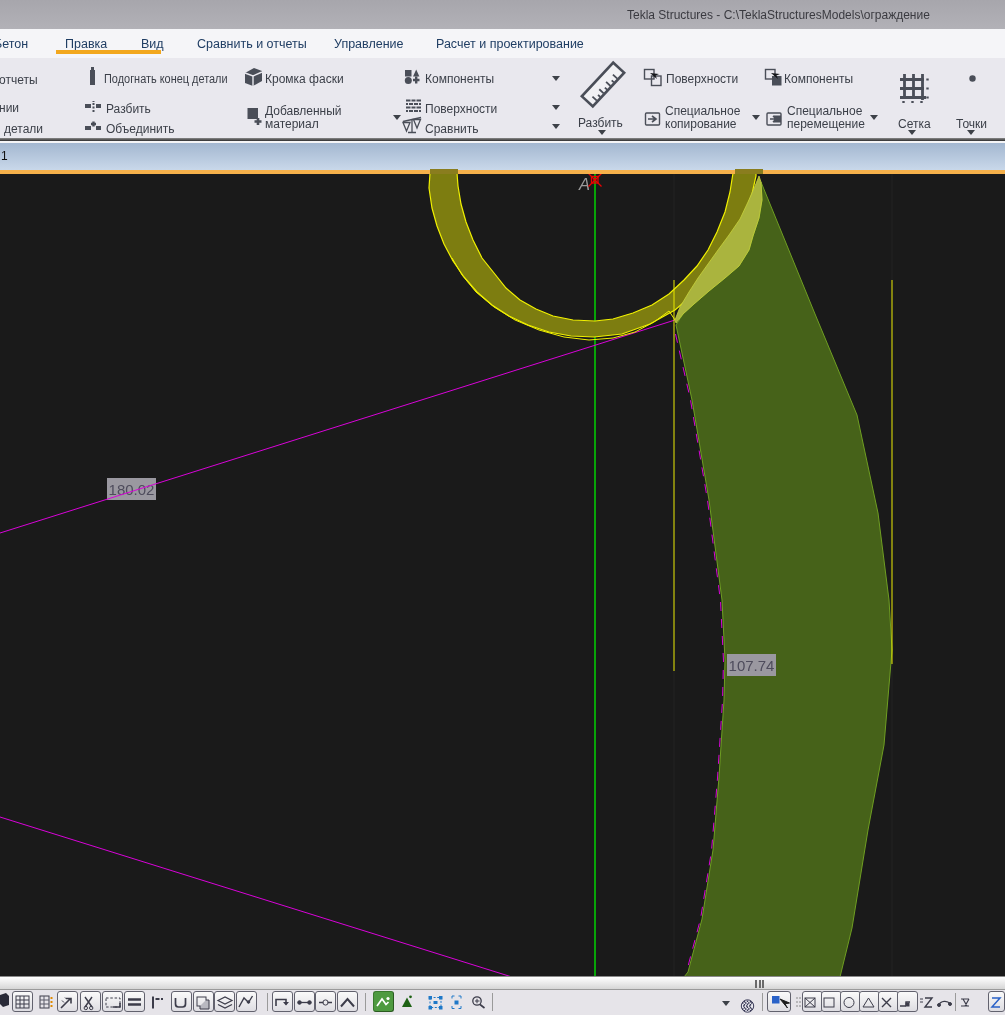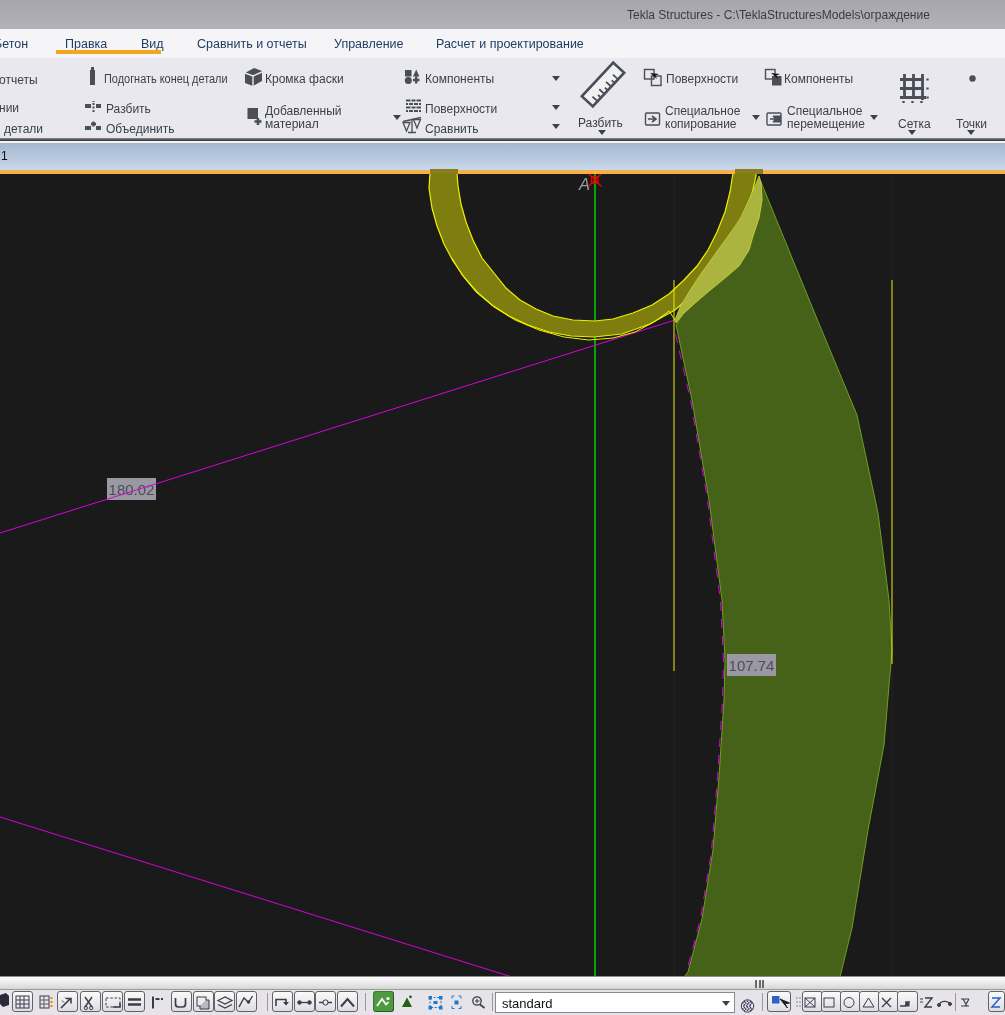--- a/index.html
+++ b/index.html
@@ -171,21 +171,20 @@
 <div class="tbtn abs" style="left:840px"></div>
 <div class="tbtn abs" style="left:859px"></div>
 <div class="tbtn abs" style="left:878px"></div>
 <div class="tbtn abs" style="left:897px"></div>
 <div class="tbtn abs" style="left:988px;width:17px"></div>
 <div class="tsep abs" style="left:267px"></div>
 <div class="tsep abs" style="left:365px"></div>
 <div class="tsep abs" style="left:492px"></div>
 <div class="tsep abs" style="left:762px"></div>
 <div class="tsep abs" style="left:955px"></div>
-<div class="abs" style="left:495px;top:992px;width:240px;height:21px;background:#fff;border:1px solid #8a8a8a;font-size:13px;color:#111;padding:3px 0 0 6px">standard</div>
 <div class="arrow abs" style="left:722px;top:1001px"></div>
 <svg class="abs" style="left:0;top:990px" width="1005" height="25" viewBox="0 0 1005 25">
 <g stroke="#3c3c4a" fill="none">
 <path d="M0 5 l6 -2 l3 3 v9 l-6 2 l-3 -3 z" fill="#2a2a38" stroke="none"></path>
 <rect x="16" y="6" width="13" height="12"></rect>
         <path d="M16 10h13M16 14h13M20 6v12M24 6v12"></path>
 <rect x="40" y="6" width="9" height="12"></rect>
         <path d="M40 10h9M40 14h9M44 6v12" stroke="#5a5a68"></path>
         <path d="M51.5 7v2M51.5 11v2M51.5 15v2" stroke="#e08a00" stroke-width="2"></path>
 <path d="M61 18 l9 -9 M66 8.5h5v5" stroke-width="1.6"></path>

